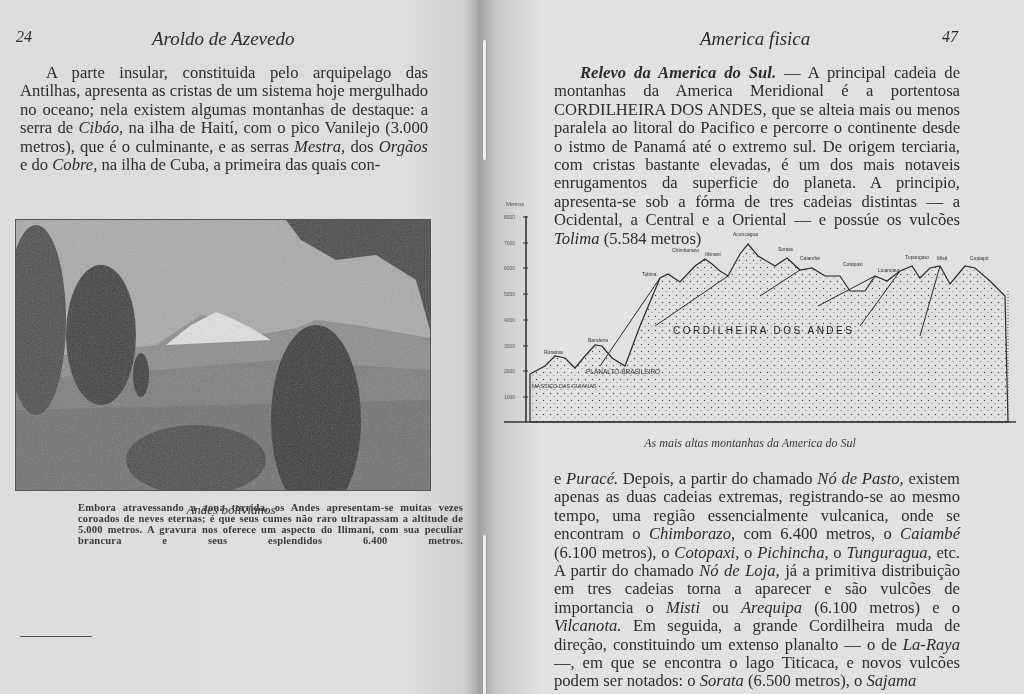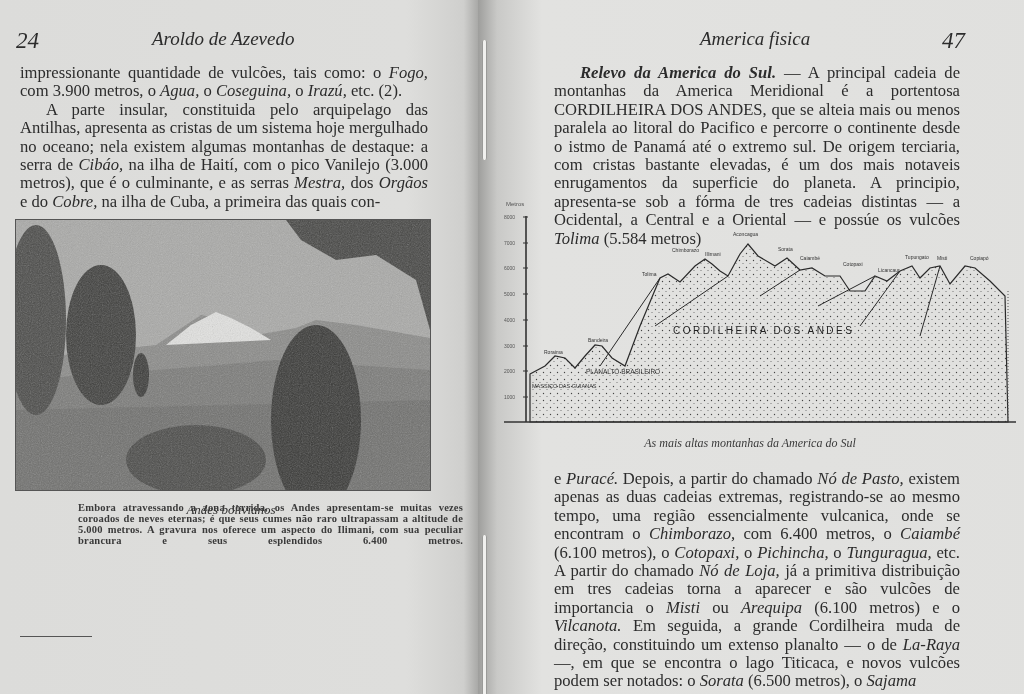--- a/index.html
+++ b/index.html
@@ -15,21 +15,21 @@
   }
   .page.left { left: 0; width: 478px; background: linear-gradient(to right, #dcdcda 0%, #dededc 85%, #cfcfcd 97%, #a9a9a7 100%); }
   .page.right { left: 478px; width: 640px; background: linear-gradient(to right, #9e9e9c 0%, #c9c9c7 3%, #e2e2e0 10%, #e0e0de 95%, #d0d0ce 100%); }
   .gutter-thread {
     position: absolute; left: 482px; width: 3px; background: #f0f0ee;
     border-left: 1px solid #9a9a98; border-right: 1px solid #9a9a98; border-radius: 2px;
   }
   .running-head {
     position: absolute; top: 28px; font-size: 19px; font-style: italic;
   }
-  .pagenum { position: absolute; top: 28px; font-size: 23px; font-style: italic; }
+  .pagenum { position: absolute; top: 28px; font-size: 16px; font-style: italic; }
   .text {
     position: absolute; font-size: 16.6px; line-height: 18.4px; text-align: justify;
   }
   .text p { margin: 0; }
   .text .indent { text-indent: 26px; }
   i { font-style: italic; }
   .photo {
     position: absolute; left: 15px; top: 219px; width: 414px; height: 270px;
     border: 1px solid #555; overflow: hidden;
     background: #9a9a98;
@@ -48,21 +48,20 @@
   .chart-caption { position: absolute; left: 540px; top: 436px; width: 420px; text-align: center; font-size: 12px; font-style: italic; color: #3a3a3a; }
 </style>
 </head>
 <body>
 
 <div class="page left">
   <div class="pagenum" style="left:16px">24</div>
   <div class="running-head" style="left:152px">Aroldo de Azevedo</div>
 
   <div class="text" style="left:20px; top:64px; width:408px;">
-    <p><span>impressionante quantidade de vulcões, tais como: o </span><i>Fogo,</i><span> com 3.900 metros, o </span><i>Agua,</i><span> o </span><i>Coseguina,</i><span> o </span><i>Irazú,</i><span> etc. (2).</span></p>
     <p class="indent"><span>A parte insular, constituida pelo arquipelago das Antilhas, apresenta as cristas de um sistema hoje mergulhado no oceano; nela existem algumas montanhas de destaque: a serra de </span><i>Cibáo,</i><span> na ilha de Haití, com o pico Vanilejo (3.000 metros), que é o culminante, e as serras </span><i>Mestra,</i><span> dos </span><i>Orgãos</i><span> e do </span><i>Cobre,</i><span> na ilha de Cuba, a primeira das quais con-</span></p>
   </div>
 
   <div class="photo">
     <svg width="414" height="270" viewBox="0 0 414 270">
       <defs>
         <filter id="grain">
             <feTurbulence type="fractalNoise" baseFrequency="0.9" numOctaves="2"></feTurbulence>
             <feColorMatrix type="saturate" values="0"></feColorMatrix>
             <feComponentTransfer>

